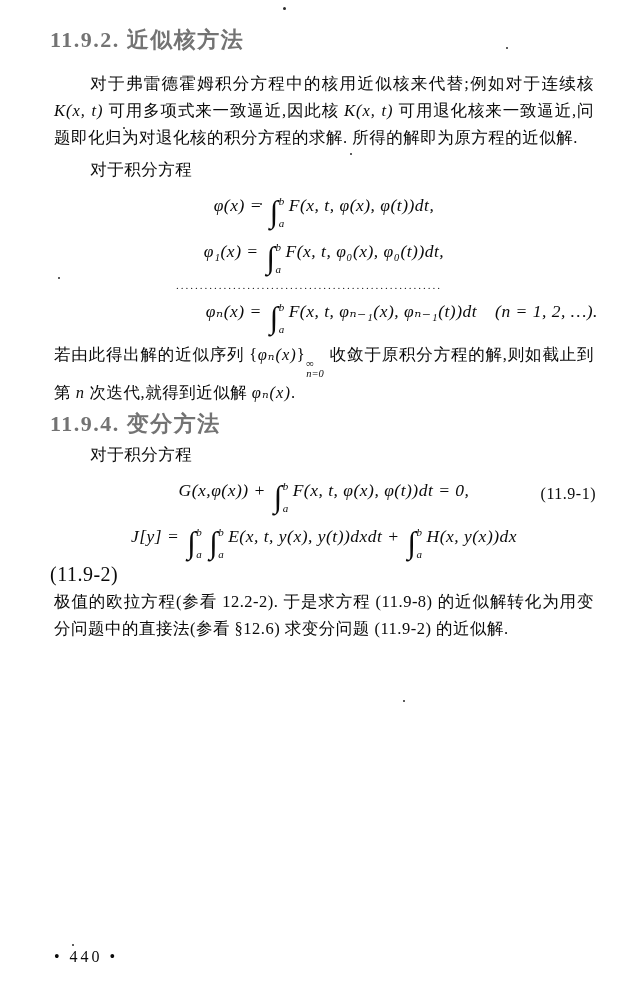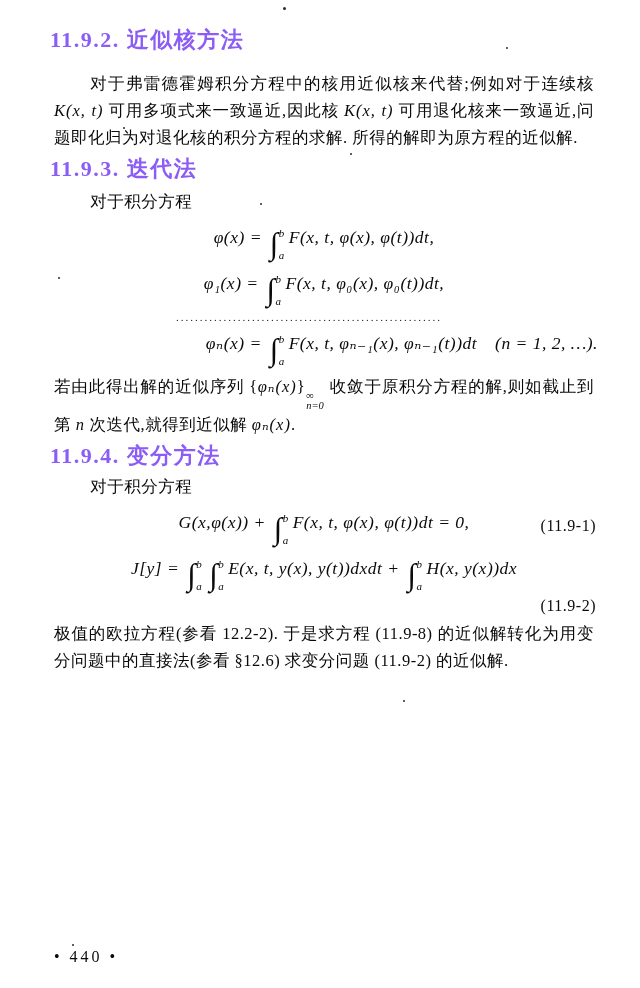--- a/index.html
+++ b/index.html
@@ -4,21 +4,21 @@
 <style>
   html,body{margin:0;padding:0;}
   body{
     width:640px;height:988px;position:relative;overflow:hidden;
     background:#ffffff;color:#0a0a0a;
     font-family:"Liberation Serif","DejaVu Serif",serif;
   }
   main{padding:26px 42px 0 50px;}
   h2.sec{
     margin:0;font-size:22px;line-height:28px;font-weight:bold;
-    letter-spacing:1.5px;color:#8b5cf6;
+    letter-spacing:1.5px;color:#737373;
   }
   .mt-a{margin-top:13px;}
   .mt-b{margin-top:14px;}
   .para{
     margin:4px;font-size:16.5px;line-height:27px;text-align:justify;
     letter-spacing:0.5px;
   }
   .para.first{margin-top:16px;}
   .indent{text-indent:2.2em;}
   .tight-top{margin-top:5px;}
@@ -48,21 +48,21 @@
     font-size:11px;line-height:12px;letter-spacing:2px;color:#151515;
     margin:1px 0 1px 126px;white-space:nowrap;overflow:hidden;max-width:300px;
   }
   .eqrow{position:relative;}
   .eqrow .formula{margin:1px 0;}
   .eqlabel{
     position:absolute;right:2px;top:50%;transform:translateY(-50%);
     font-size:16px;font-style:normal;letter-spacing:0.5px;margin-left:26px;
   }
   .eqlabel-line{
-    text-align:right;font-size:16px;line-height:20px;margin-top:2px;
+    font-size:20px;line-height:20px;margin-top:2px;
     padding-right:2px;letter-spacing:0.5px;
   }
   .footer{
     position:absolute;left:54px;top:948px;font-size:16px;font-weight:normal;
     letter-spacing:3px;
   }
   .speck{position:absolute;width:3px;height:3px;background:#2a2a2a;border-radius:50%;}
   .s1{left:283px;top:7px;}
   .s2{left:506px;top:47px;width:2px;height:2px;}
   .s3{left:350px;top:153px;width:2px;height:2px;}
@@ -74,21 +74,20 @@
 </style>
 </head>
 <body>
 
 <main>
 
   <h2 class="sec">11.9.2. 近似核方法</h2>
 
   <p class="para first indent">对于弗雷德霍姆积分方程中的核用近似核来代替;例如对于连续核 <span class="math-it">K(x, t)</span> 可用多项式来一致逼近,因此核 <span class="math-it">K(x, t)</span> 可用退化核来一致逼近,问题即化归为对退化核的积分方程的求解. 所得的解即为原方程的近似解.</p>
 
-  <h2 class="sec mt-a">11.9.3. 迭代法</h2>
 
   <p class="para indent tight-top">对于积分方程</p>
 
   <div class="formula">φ(x) = <span class="int">
         <span class="int-sign">∫</span>
         <span class="int-bounds">
           <span>b</span>
           <span>a</span>
         </span>
       </span>F(x, t, φ(x), φ(t))dt,</div>

